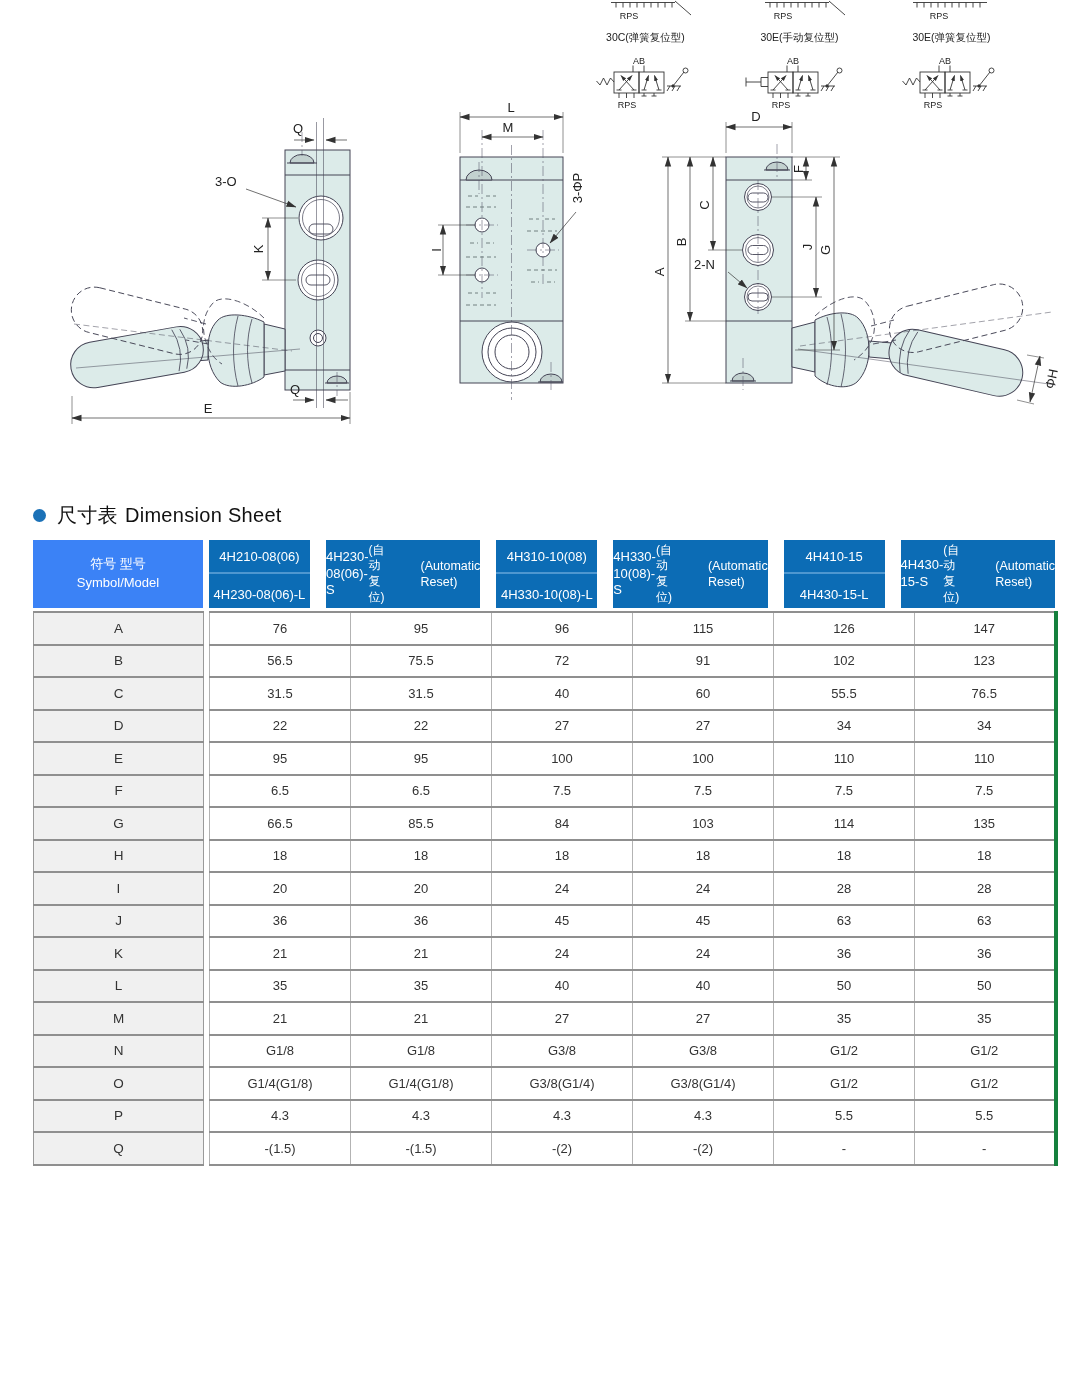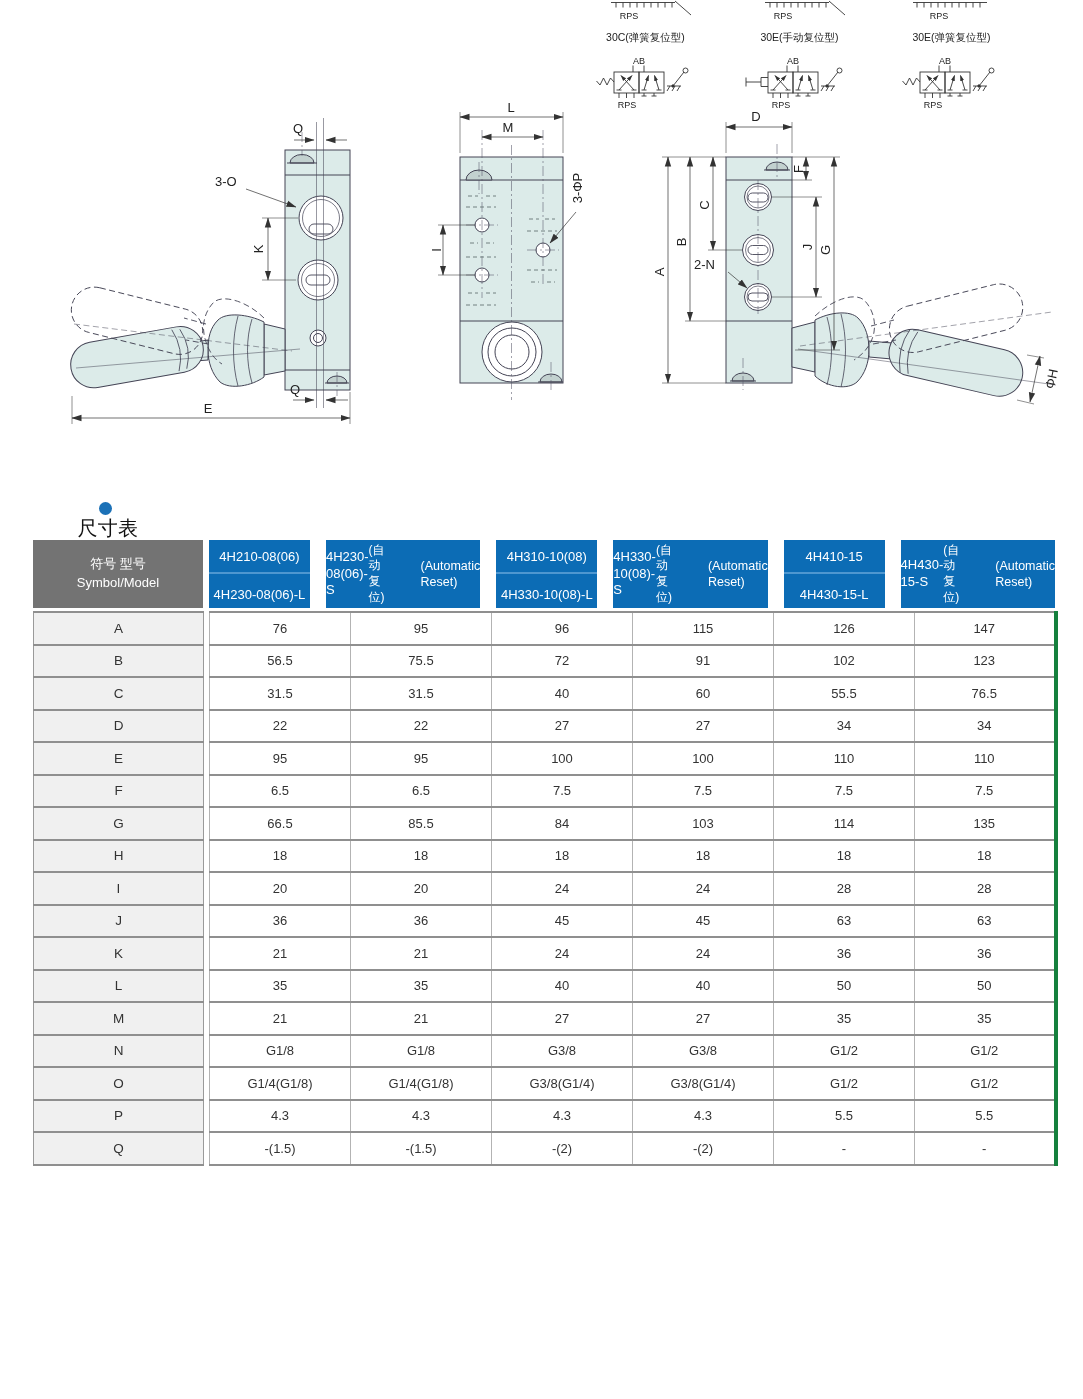--- a/index.html
+++ b/index.html
@@ -5,26 +5,26 @@
   html,body{margin:0;padding:0;background:#fff;}
   .page{position:relative;width:1083px;height:1399px;background:#fff;overflow:hidden;
         font-family:"Liberation Sans",sans-serif;color:#222;}
   .abs{position:absolute;}
   svg text{font-family:"Liberation Sans",sans-serif;fill:#222;}
   
   .sym-item{position:absolute;width:125px;}
   .sym-title{font-size:10.5px;color:#222;text-align:center;white-space:nowrap;margin-bottom:10px;}
   
   .section-title{position:absolute;left:33px;top:502px;display:flex;align-items:center;
-                 font-size:20px;color:#111;letter-spacing:0.3px;flex-direction:column;}
+                 font-size:20px;color:#111;letter-spacing:0.3px;}
   .section-title .dot{width:13px;height:13px;border-radius:50%;background:#1b71b7;margin-right:11px;}
   .section-title .zh{margin-right:7px;}
   
   .dim-header{position:absolute;left:33px;top:540px;width:1022px;height:68px;display:flex;}
-  .hd-label{width:170px;background:#737373;color:#fff;display:flex;flex-direction:column;
+  .hd-label{width:170px;background:#3b82f6;color:#fff;display:flex;flex-direction:column;
             justify-content:center;align-items:center;font-size:13px;line-height:1.45;}
   .hd-gap{width:6px;}
   .hd-models{flex:1;display:flex;gap:16px;}
   .hd-col{flex:1;background:#0c6cb5;color:#fff;font-size:13px;}
   .hd-col.split .hd-top{height:32px;border-bottom:2px solid #4e97d0;display:flex;align-items:center;justify-content:center;}
   .hd-col.split .hd-bot{height:40px;display:flex;align-items:center;justify-content:center;}
   .hd-col.stack{display:flex;flex-direction:row;justify-content:center;align-items:center;line-height:1.3;}
   .hd-col.stack .l2{font-size:12px;}
   .hd-col.stack .l3{font-size:12.5px;margin-left:36px;}
   

